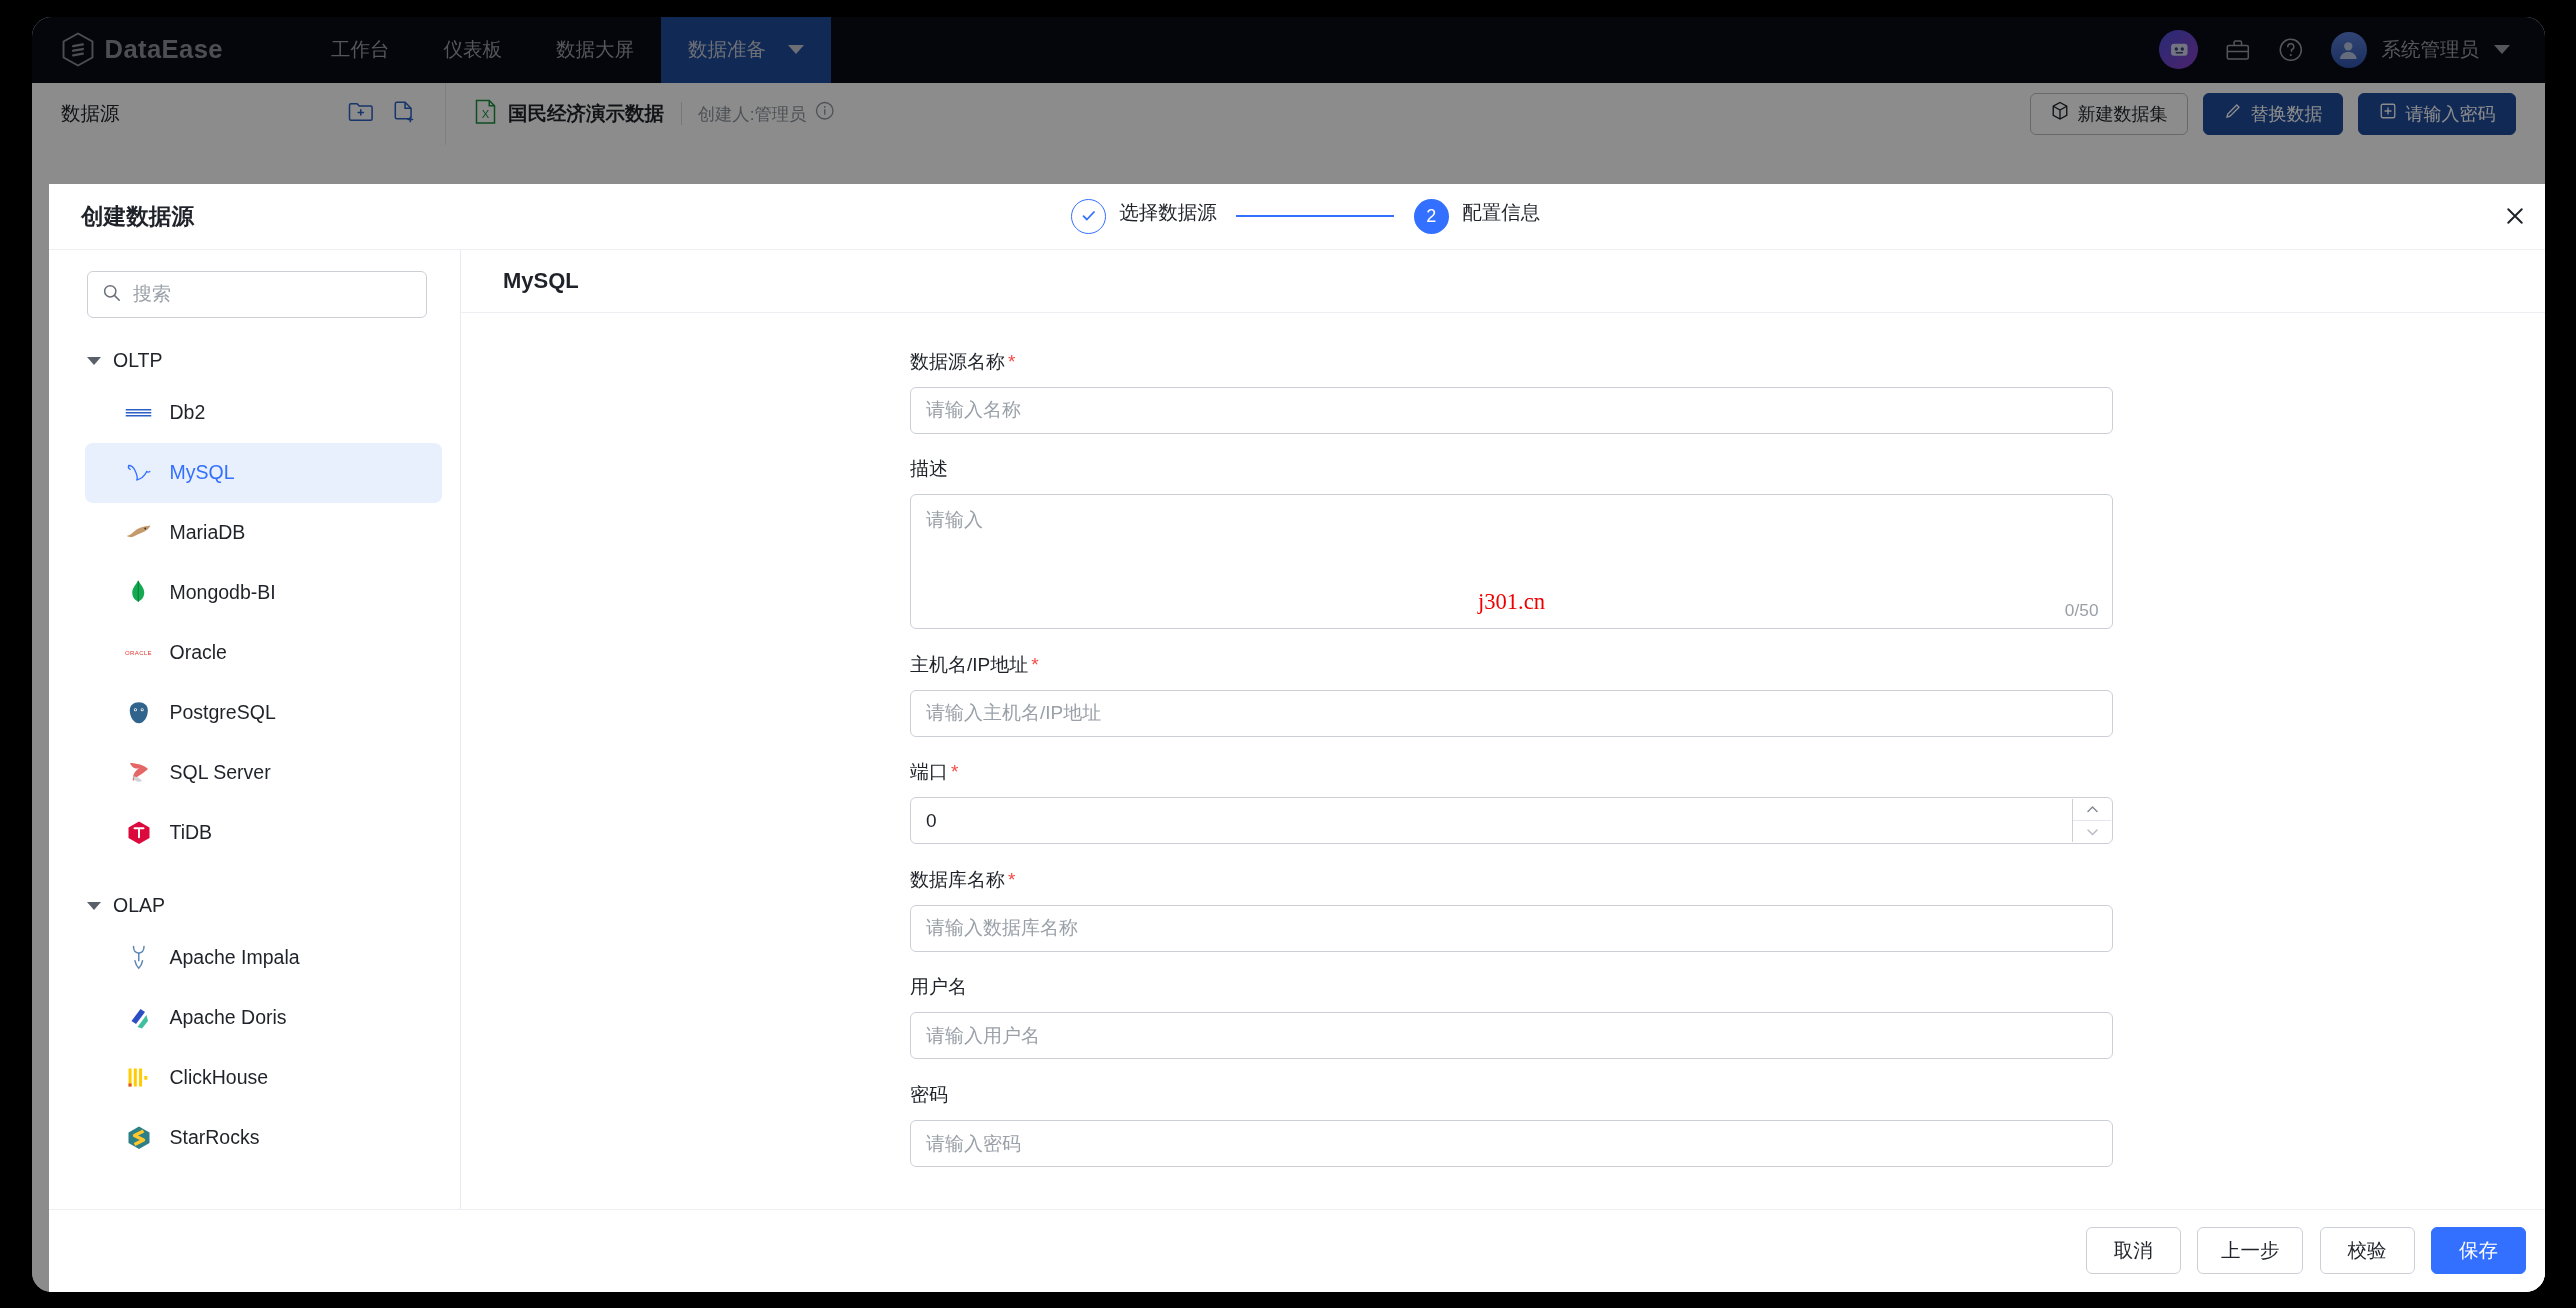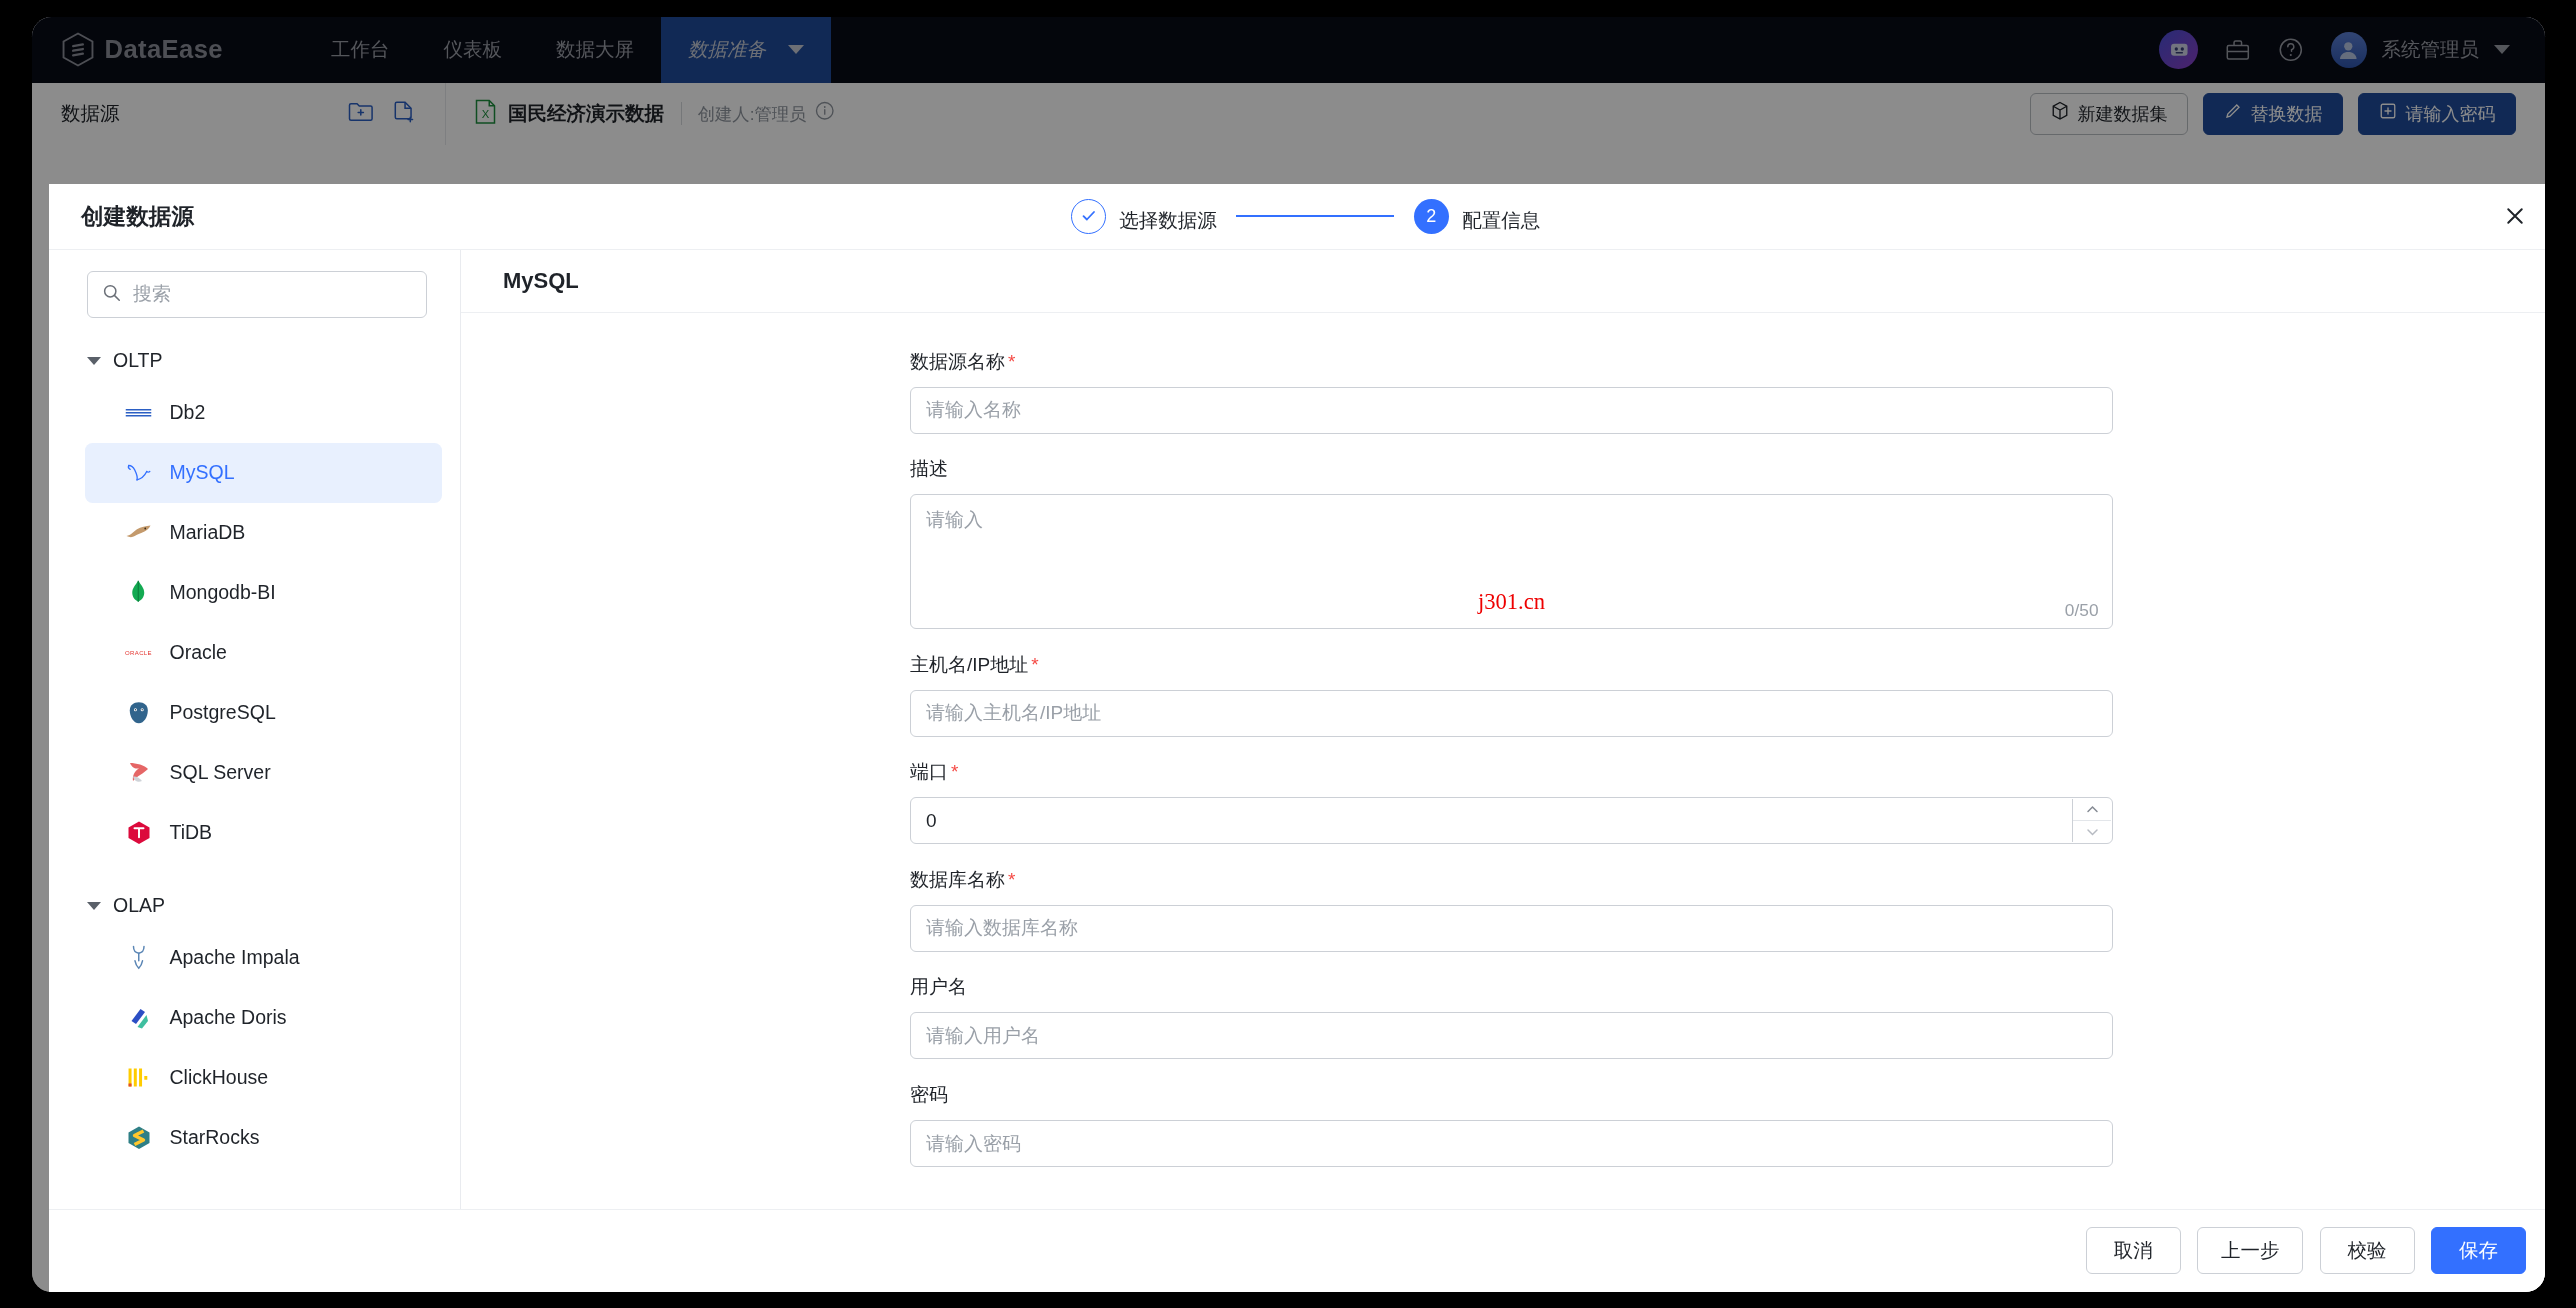--- a/index.html
+++ b/index.html
@@ -26,21 +26,21 @@
   }
   .brand { display: flex; align-items: center; gap: 10.5px; padding-left: 30px; }
   .brand-mark { width: 32px; height: 35px; }
   .brand-text { color: #8c8f99; font-size: 25.6px; font-weight: bold; letter-spacing: 0.4px; }
   .nav-items { display: flex; align-items: center; height: 100%; margin-left: 81px; }
   .nav-item {
     color: #9a9da6; font-size: 19.5px; height: 100%;
     display: flex; align-items: center; padding: 0 27px; cursor: pointer;
     white-space: nowrap;
   }
-  .nav-item.active { background: #1f4b9b; color: #c6cbd6; gap: 22px; font-style: italic; }
+  .nav-item.active { background: #1f4b9b; color: #c6cbd6; gap: 22px; }
   .caret-down {
     width: 0; height: 0;
     border-left: 8.3px solid transparent; border-right: 8.3px solid transparent;
     border-top: 9.8px solid currentColor;
   }
   .nav-right {
     margin-left: auto; display: flex; align-items: center; gap: 27px; padding-right: 35px;
   }
   .robot-btn {
     width: 39px; height: 39px; border-radius: 50%;
@@ -95,21 +95,21 @@
   .modal-header {
     height: 66px; display: flex; align-items: center; position: relative;
     border-bottom: 0.8px solid #edeff2; flex: none;
   }
   .modal-title { font-size: 22.6px; font-weight: 600; color: #1f2329; padding-left: 32px; }
   .steps {
     position: absolute; left: 0; right: 0; top: 0; height: 100%;
     display: flex; align-items: center; justify-content: center; gap: 0;
     pointer-events: none;
   }
-  .step { display: flex; align-items: flex-end; gap: 13.5px; pointer-events: auto; }
+  .step { display: flex; align-items: flex-start; gap: 13.5px; pointer-events: auto; }
   .step-circle {
     width: 35px; height: 35px; border-radius: 50%;
     display: flex; align-items: center; justify-content: center;
     font-size: 18px; flex: none;
   }
   .step-circle.done { border: 1.5px solid #3370ff; color: #3370ff; }
   .step-circle.current { background: #3370ff; color: #fff; }
   .step-label { font-size: 19.5px; color: #1f2329; white-space: nowrap; }
   .step-line { width: 158px; height: 2.3px; background: #3370ff; margin: 0 19.5px; }
   .modal-close {

